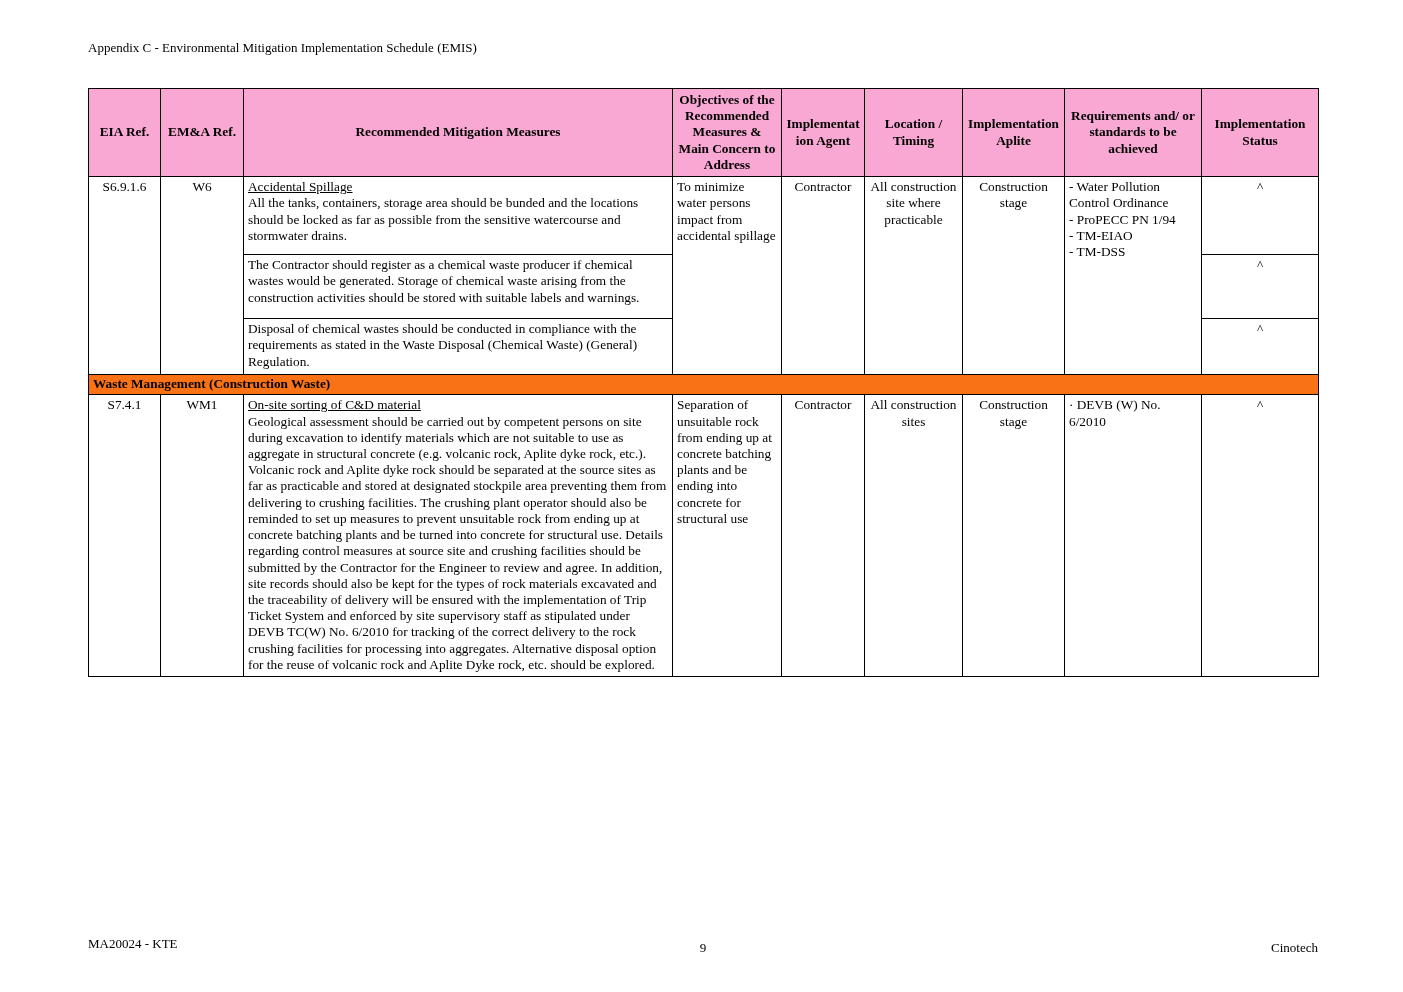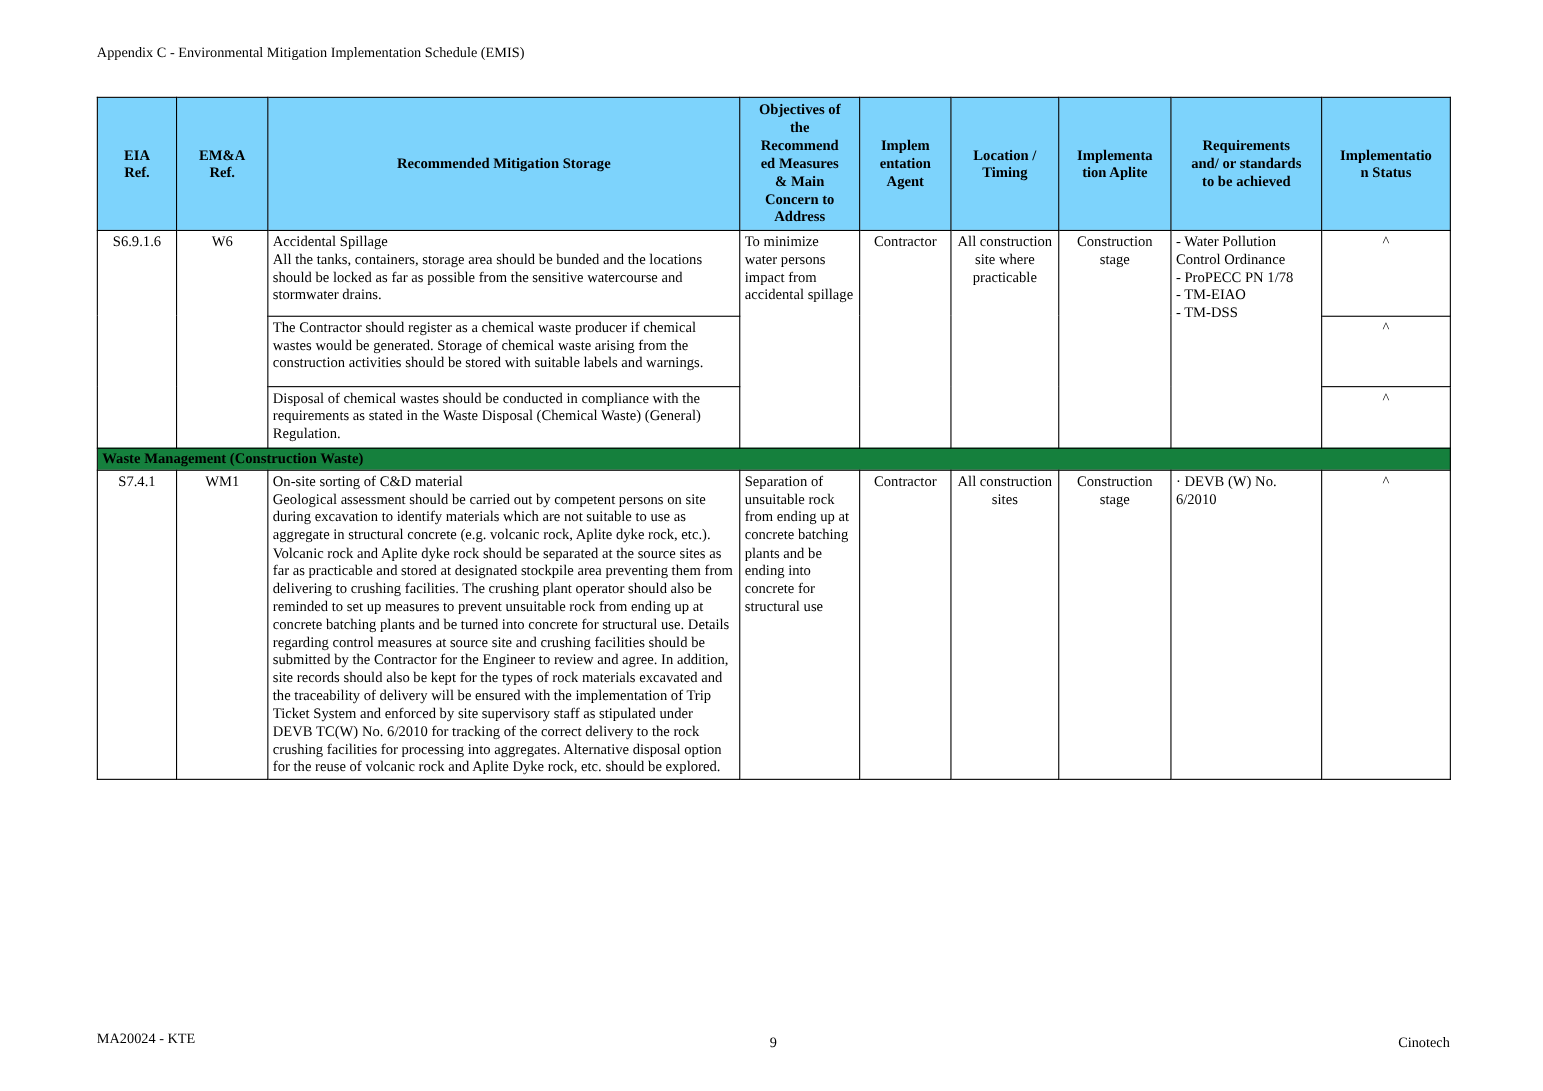--- a/index.html
+++ b/index.html
@@ -23,36 +23,36 @@
     table-layout: fixed;
   }
   table.emis th, table.emis td {
     border: 1px solid #000;
     font-size: 13.3px;
     line-height: 1.22;
     vertical-align: top;
     padding: 2px 4px 3px 4px;
   }
   table.emis th {
-    background: #7dd3fc;
+    background: #f9a8d4;
     font-weight: bold;
     text-align: center;
     vertical-align: middle;
-    padding: 3px 16px;
+    padding: 3px 3px;
     overflow-wrap: break-word;
   }
   tr.header-row { height: 84px; }
   tr.r1a { height: 78px; }
   tr.r1b { height: 64px; }
   tr.r1c { height: 56px; }
   td.center { text-align: center; }
   td.status { text-align: center; font-size: 13px; }
-  .measure-heading { }
+  .measure-heading { text-decoration: underline; }
   tr.section-row td {
-    background: #15803d;
+    background: #f97316;
     font-weight: bold;
     padding: 1px 17px 2px 4px;
   }
   .footer {
     position: absolute; left: 88px; bottom: 36px;
     width: 1230px; font-size: 13px;
   }
   .footer .f-left { position: absolute; left: 0; bottom: 4px; }
   .footer .f-center { position: absolute; left: 0; right: 0; bottom: 0; text-align: center; }
   .footer .f-right { position: absolute; right: 0; bottom: 0; font-family: Liberation Serif, serif; }
@@ -73,21 +73,21 @@
       <col style="width:83px">
       <col style="width:98px">
       <col style="width:102px">
       <col style="width:137px">
       <col style="width:117px">
     </colgroup>
     <thead>
       <tr class="header-row">
         <th>EIA Ref.</th>
         <th>EM&amp;A Ref.</th>
-        <th>Recommended Mitigation Storage</th>
+        <th>Recommended Mitigation Measures</th>
         <th>Objectives of the Recommended Measures &amp; Main Concern to Address</th>
         <th>Implementation Agent</th>
         <th>Location / Timing</th>
         <th>Implementation Aplite</th>
         <th>Requirements and/ or standards to be achieved</th>
         <th>Implementation Status</th>
       </tr>
     </thead>
     <tbody>
       <tr class="r1a">
@@ -96,21 +96,21 @@
         <td>
           <div class="measure-heading">Accidental Spillage</div>
           <div>All the tanks, containers, storage area should be bunded and the locations should be locked as far as possible from the sensitive watercourse and stormwater drains.</div>
         </td>
         <td rowspan="3">To minimize water persons impact from accidental spillage</td>
         <td class="center" rowspan="3">Contractor</td>
         <td class="center" rowspan="3">All construction site where practicable</td>
         <td class="center" rowspan="3">Construction stage</td>
         <td rowspan="3">
           <div>- Water Pollution Control Ordinance</div>
-          <div>- ProPECC PN 1/78</div>
+          <div>- ProPECC PN 1/94</div>
           <div>- TM-EIAO</div>
           <div>- TM-DSS</div>
         </td>
         <td class="status">^</td>
       </tr>
       <tr class="r1b">
         <td>The Contractor should register as a chemical waste producer if chemical wastes would be generated.  Storage of chemical waste arising from the construction activities should be stored with suitable labels and warnings.</td>
         <td class="status">^</td>
       </tr>
       <tr class="r1c">

